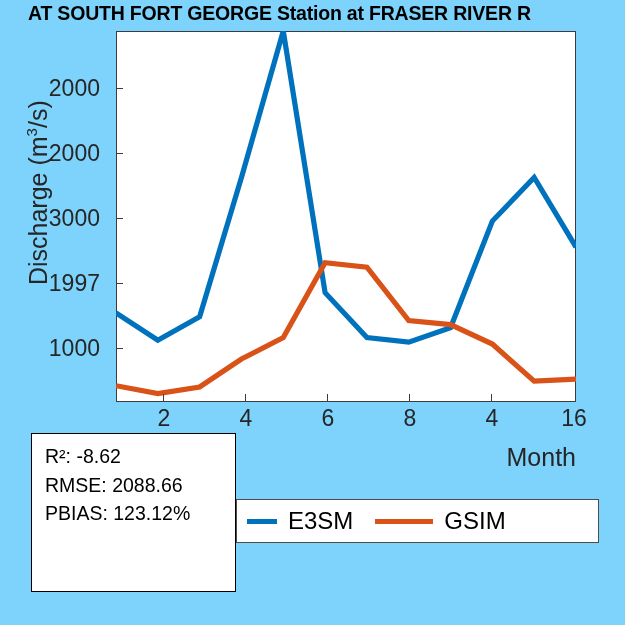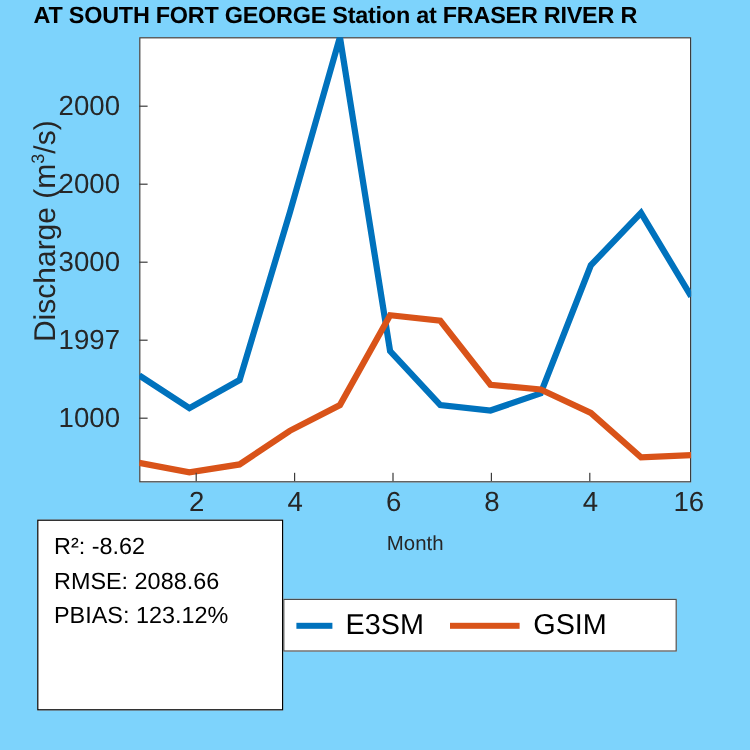--- a/index.html
+++ b/index.html
@@ -88,30 +88,30 @@
   }
   #ylabel sup {
     font-size: 15px;
     vertical-align: super;
   }
   #xlabel {
     position: absolute;
     left: 116px;
     top: 443px;
     width: 460px;
-    text-align: center;
-    font-size: 17px;
+    text-align: right;
+    font-size: 25px;
     color: #262626;
   }
   
   #legend {
     position: absolute;
     left: 236px;
     top: 499px;
-    width: 328px;
+    width: 363px;
     height: 44px;
     border: 1.3px solid #4d4d4d;
     background: #ffffff;
     box-sizing: border-box;
     display: flex;
     align-items: center;
   }
   .legend-entry {
     display: flex;
     align-items: center;

